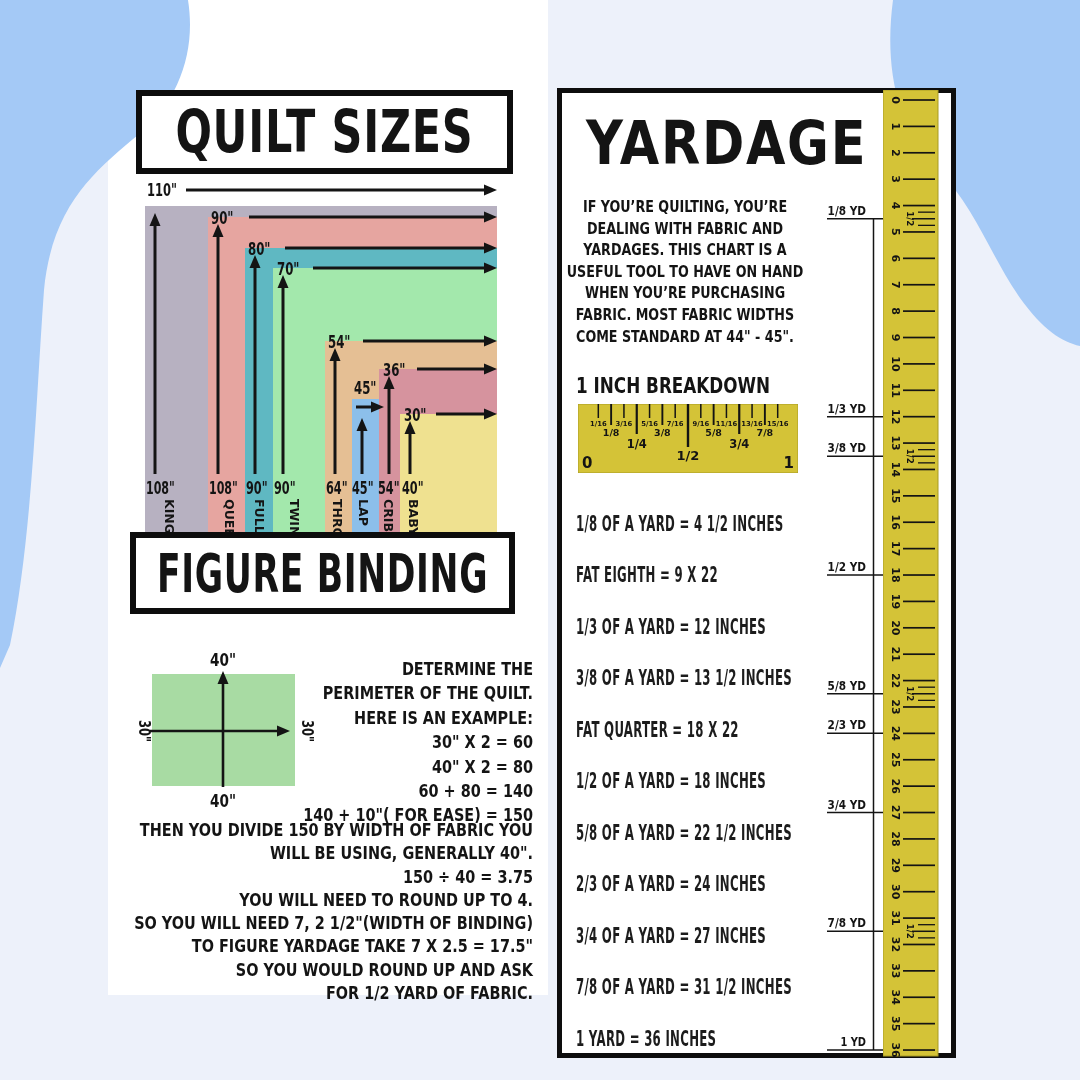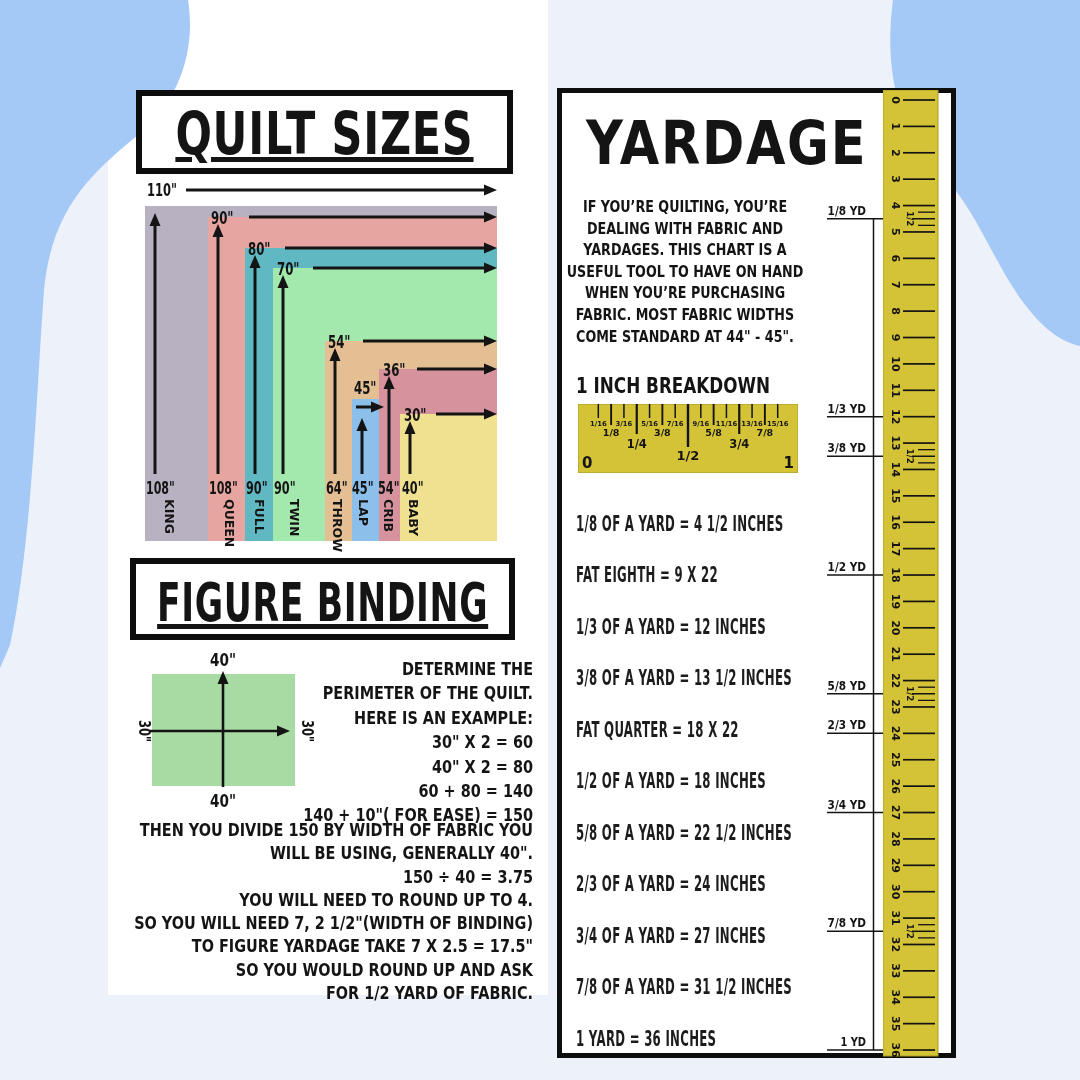--- a/index.html
+++ b/index.html
@@ -11,24 +11,24 @@
   .blob{position:absolute;left:0;top:0;pointer-events:none}
   .blob-tl{z-index:2}
   .blob-tr{z-index:0}
   .card{position:absolute;background:#ffffff}
   .card-left{left:108px;top:0;width:440px;height:995px;z-index:1}
   .card-right{left:557px;top:88px;width:399px;height:970px;z-index:1;
     border:5px solid #0d0d0d;box-sizing:border-box}
   .abs{position:absolute;z-index:3}
   .title-box{
     position:absolute;z-index:3;background:#fff;border:6px solid #0d0d0d;
-    display:flex;align-items:flex-end;justify-content:center;box-sizing:border-box;text-decoration:underline;
+    display:flex;align-items:center;justify-content:center;box-sizing:border-box;
   }
   #quilt-title-box{left:136px;top:90px;width:377px;height:84px}
-  #binding-title-box{left:130px;top:558px;width:385px;height:82px}
+  #binding-title-box{left:130px;top:532px;width:385px;height:82px}
   .box-text{font-weight:bold;white-space:nowrap;display:inline-block}
   .box-text.q{font-size:58px;letter-spacing:1px;transform:scaleX(.74)}
   .box-text.b{font-size:54px;letter-spacing:1px;transform:scaleX(.64)}
   #yardage-title{
     left:586px;top:108px;font-size:60px;font-weight:bold;letter-spacing:2px;
     transform:scaleX(.85);transform-origin:0 0;white-space:nowrap;
   }
   #yardage-intro{
     left:535px;top:197px;width:300px;text-align:center;font-weight:bold;
     font-size:15.5px;line-height:21.6px;transform:scaleX(.82);transform-origin:50% 0;

